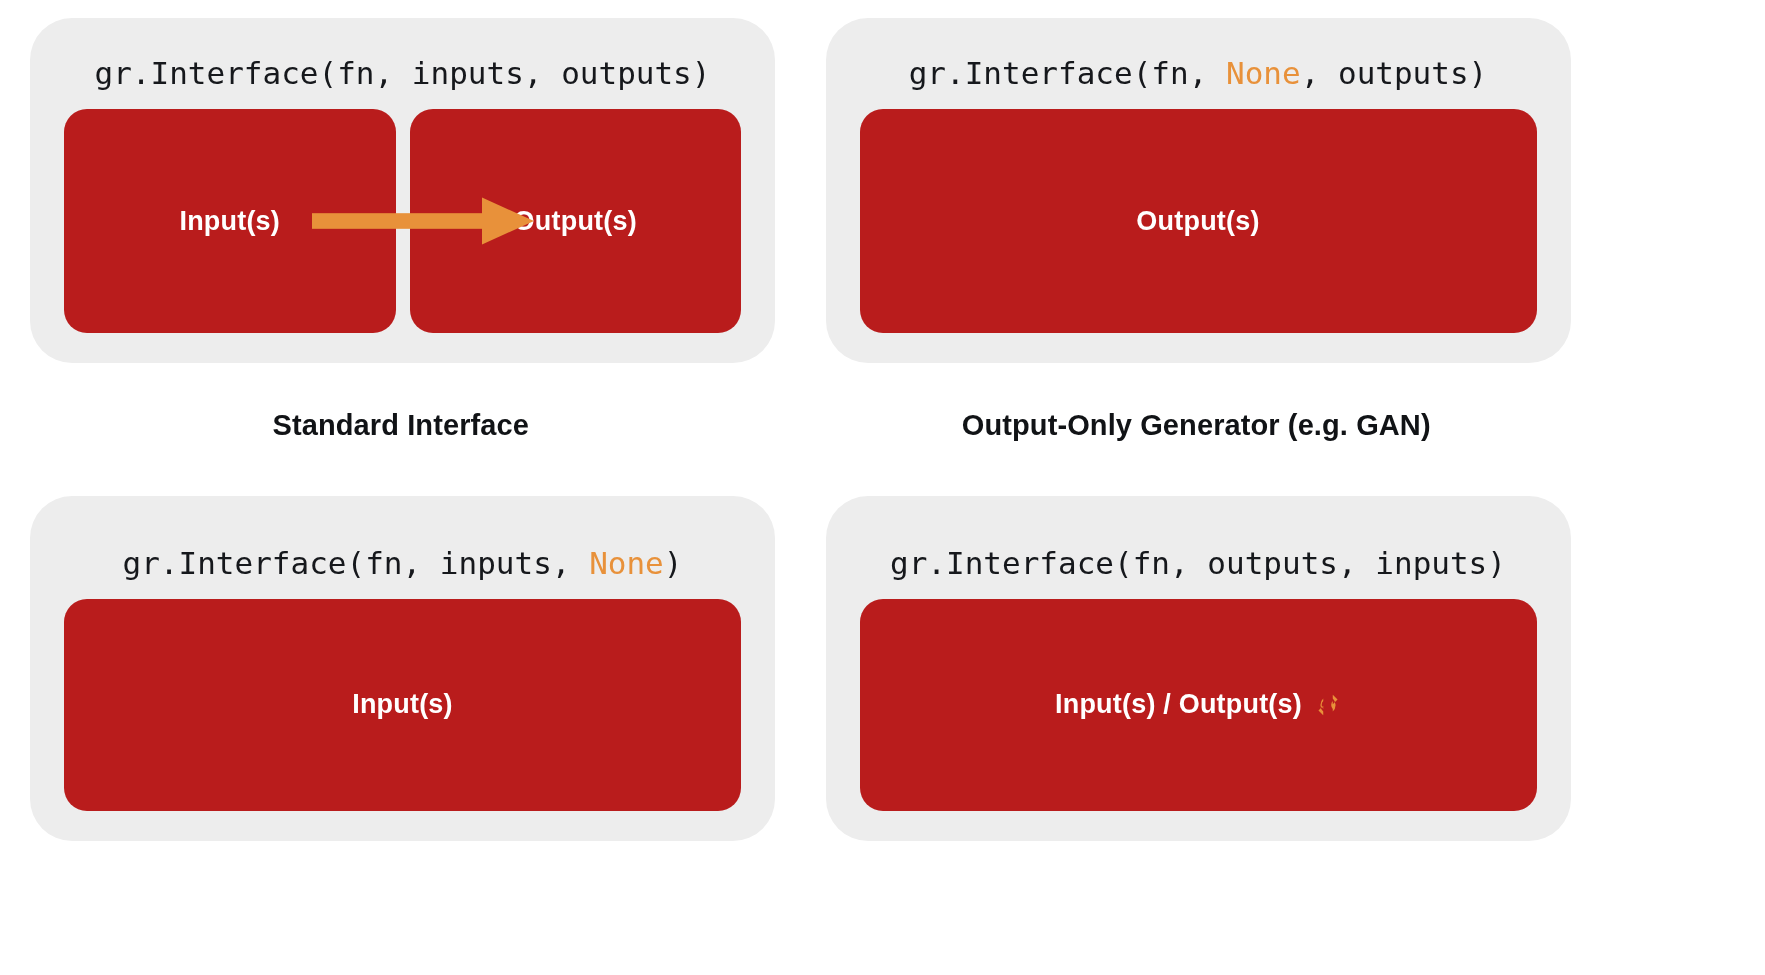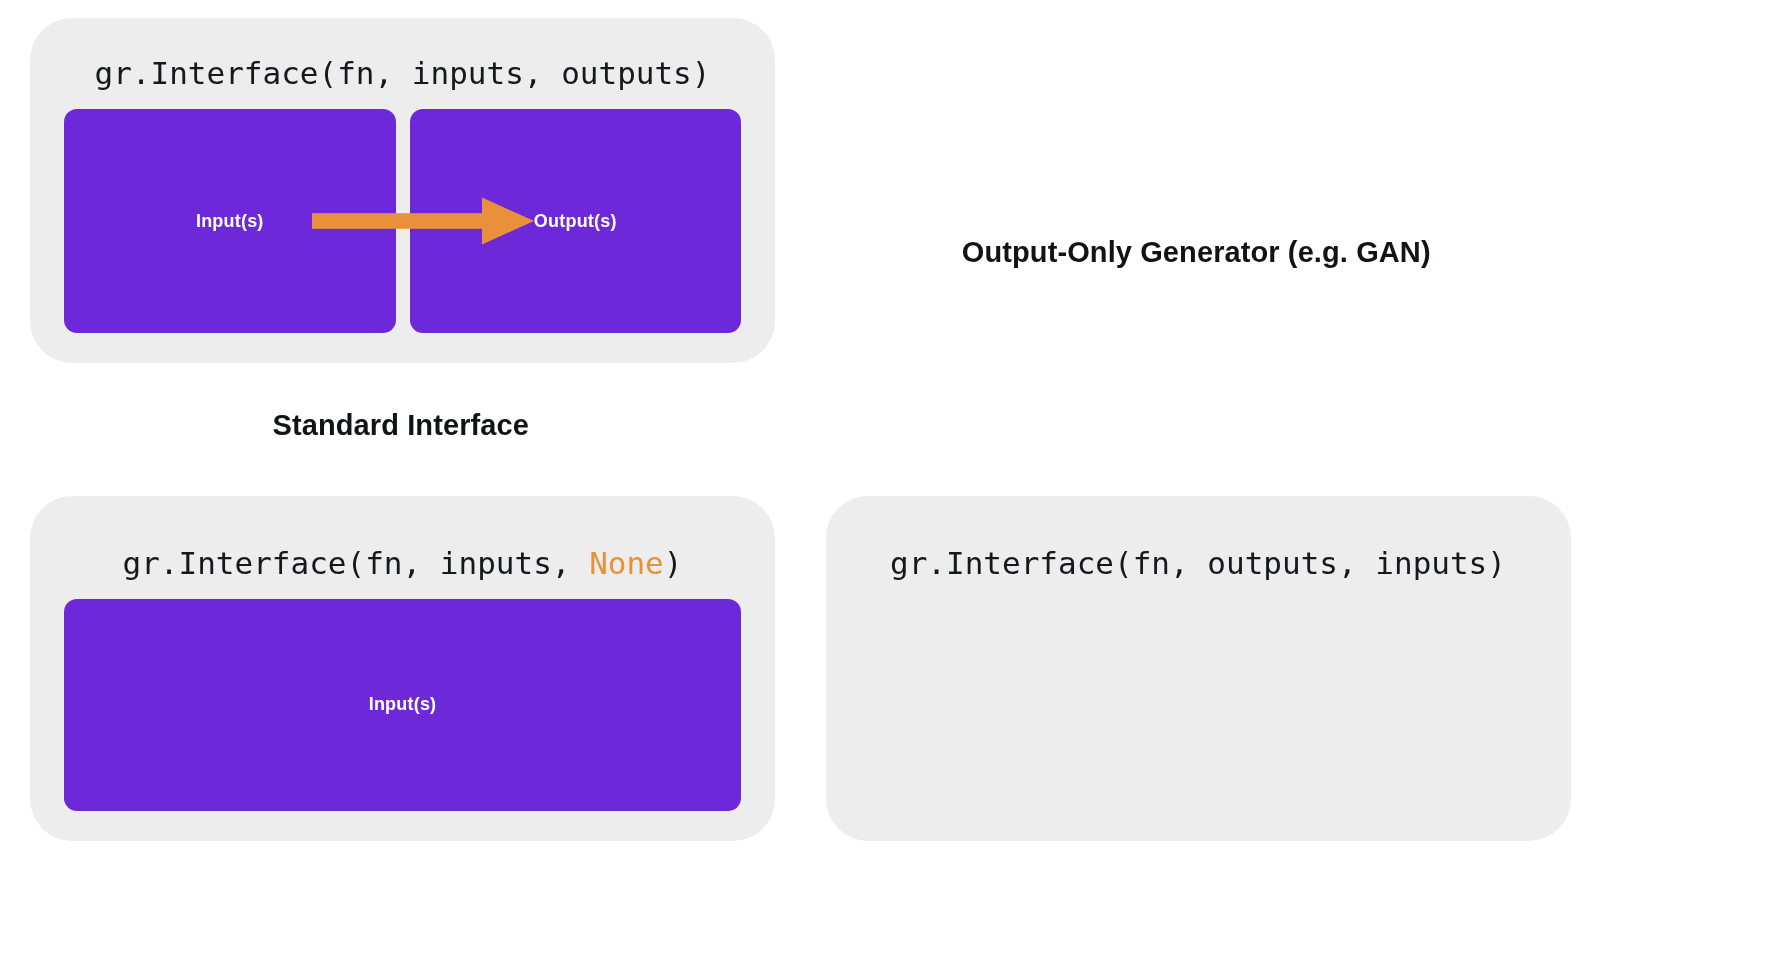--- a/index.html
+++ b/index.html
@@ -70,30 +70,30 @@
   .boxrow {
     flex: 1 1 auto;
     display: flex;
     align-items: stretch;
     width: 100%;
     position: relative;
     min-height: 0;
   }
 
   .iobox {
-    background: #6d28d9;
-    border-radius: 13px;
+    background: #b91c1c;
+    border-radius: 23px;
     flex: 1 1 0;
     display: flex;
     align-items: center;
     justify-content: center;
     color: #ffffff;
     font-family: "Liberation Sans", sans-serif;
     font-weight: bold;
-    font-size: 18px;
+    font-size: 27px;
     letter-spacing: 0.2px;
     min-width: 0;
   }
 
   .boxrow.split {
     gap: 14px;
   }
 
   .arrow-layer {
     position: absolute;
@@ -156,33 +156,54 @@
         <svg class="arrow-layer" viewBox="0 0 677 215" preserveAspectRatio="none">
           <rect x="248" y="100" width="185" height="15" fill="#E8913A"></rect>
           <polygon points="418,85 470,107.5 418,130" fill="#E8913A"></polygon>
         </svg>
       </div>
     </div>
     <div class="caption">Standard Interface</div>
   </div>
 
   <div class="panel right">
+    <div class="card top">
+      <div class="code-line"><span>gr.Interface(fn, </span><span class="code-none">None</span><span>, outputs)</span></div>
+      <div class="boxrow">
+        <div class="iobox">
+          <span>Output(s)</span>
+        </div>
+      </div>
+    </div>
     <div class="caption">Output-Only Generator (e.g. GAN)</div>
   </div>
 
   <div class="panel left">
     <div class="card bottom">
       <div class="code-line"><span>gr.Interface(fn, inputs, </span><span class="code-none">None</span><span>)</span></div>
       <div class="boxrow">
         <div class="iobox">
           <span>Input(s)</span>
         </div>
       </div>
     </div>
   </div>
 
   <div class="panel right">
     <div class="card bottom">
       <div class="code-line"><span>gr.Interface(fn, outputs, inputs)</span></div>
+      <div class="boxrow">
+        <div class="iobox">
+          <span class="unified-label">
+            <span>Input(s) / Output(s)</span>
+            <span class="sync-icon">
+              <svg viewBox="0 0 24 24" width="26" height="26" aria-hidden="true">
+                <path d="M7.6 6.0 A8.2 8.2 0 0 0 7.6 18.0 L7.6 21.4 L3.2 17.0 L7.6 12.6 L7.6 15.6 A5.2 5.2 0 0 1 7.6 8.4 Z" fill="#E8913A"></path>
+                <path d="M16.4 18.0 A8.2 8.2 0 0 0 16.4 6.0 L16.4 2.6 L20.8 7.0 L16.4 11.4 L16.4 8.4 A5.2 5.2 0 0 0 16.4 15.6 Z" fill="#E8913A"></path>
+              </svg>
+            </span>
+          </span>
+        </div>
+      </div>
     </div>
   </div>
 
 </div>
 
 </body></html>

